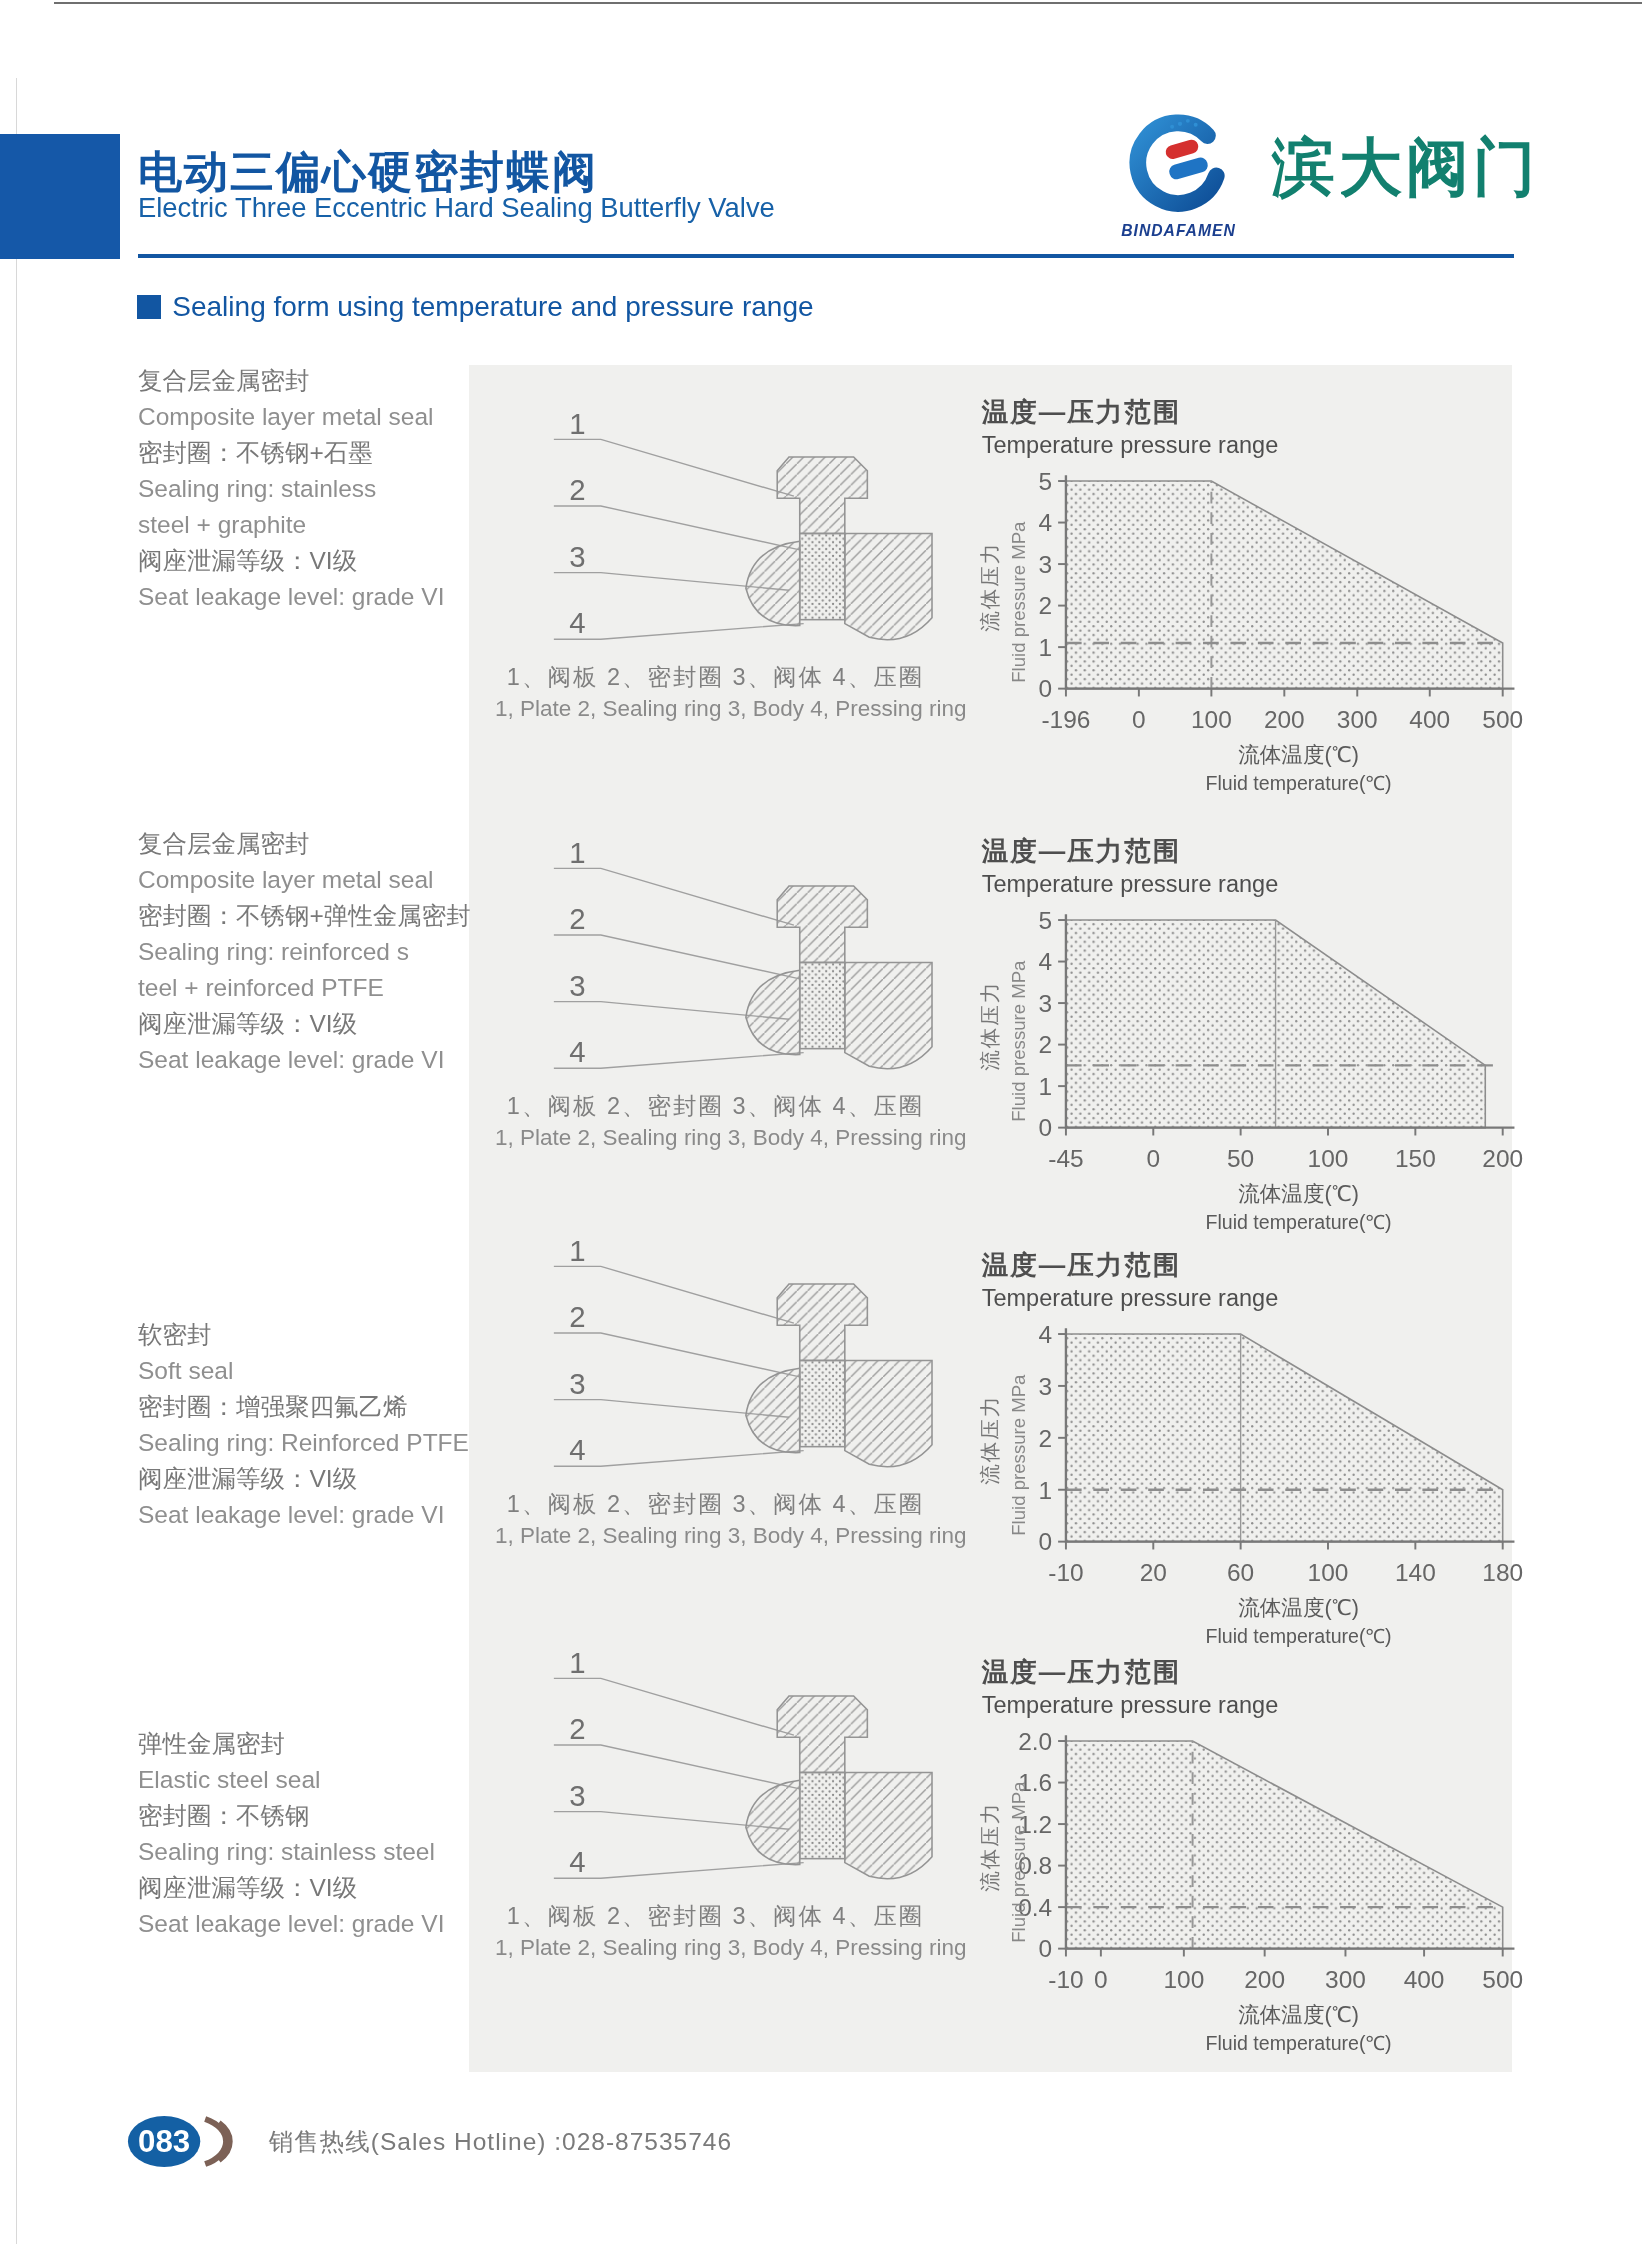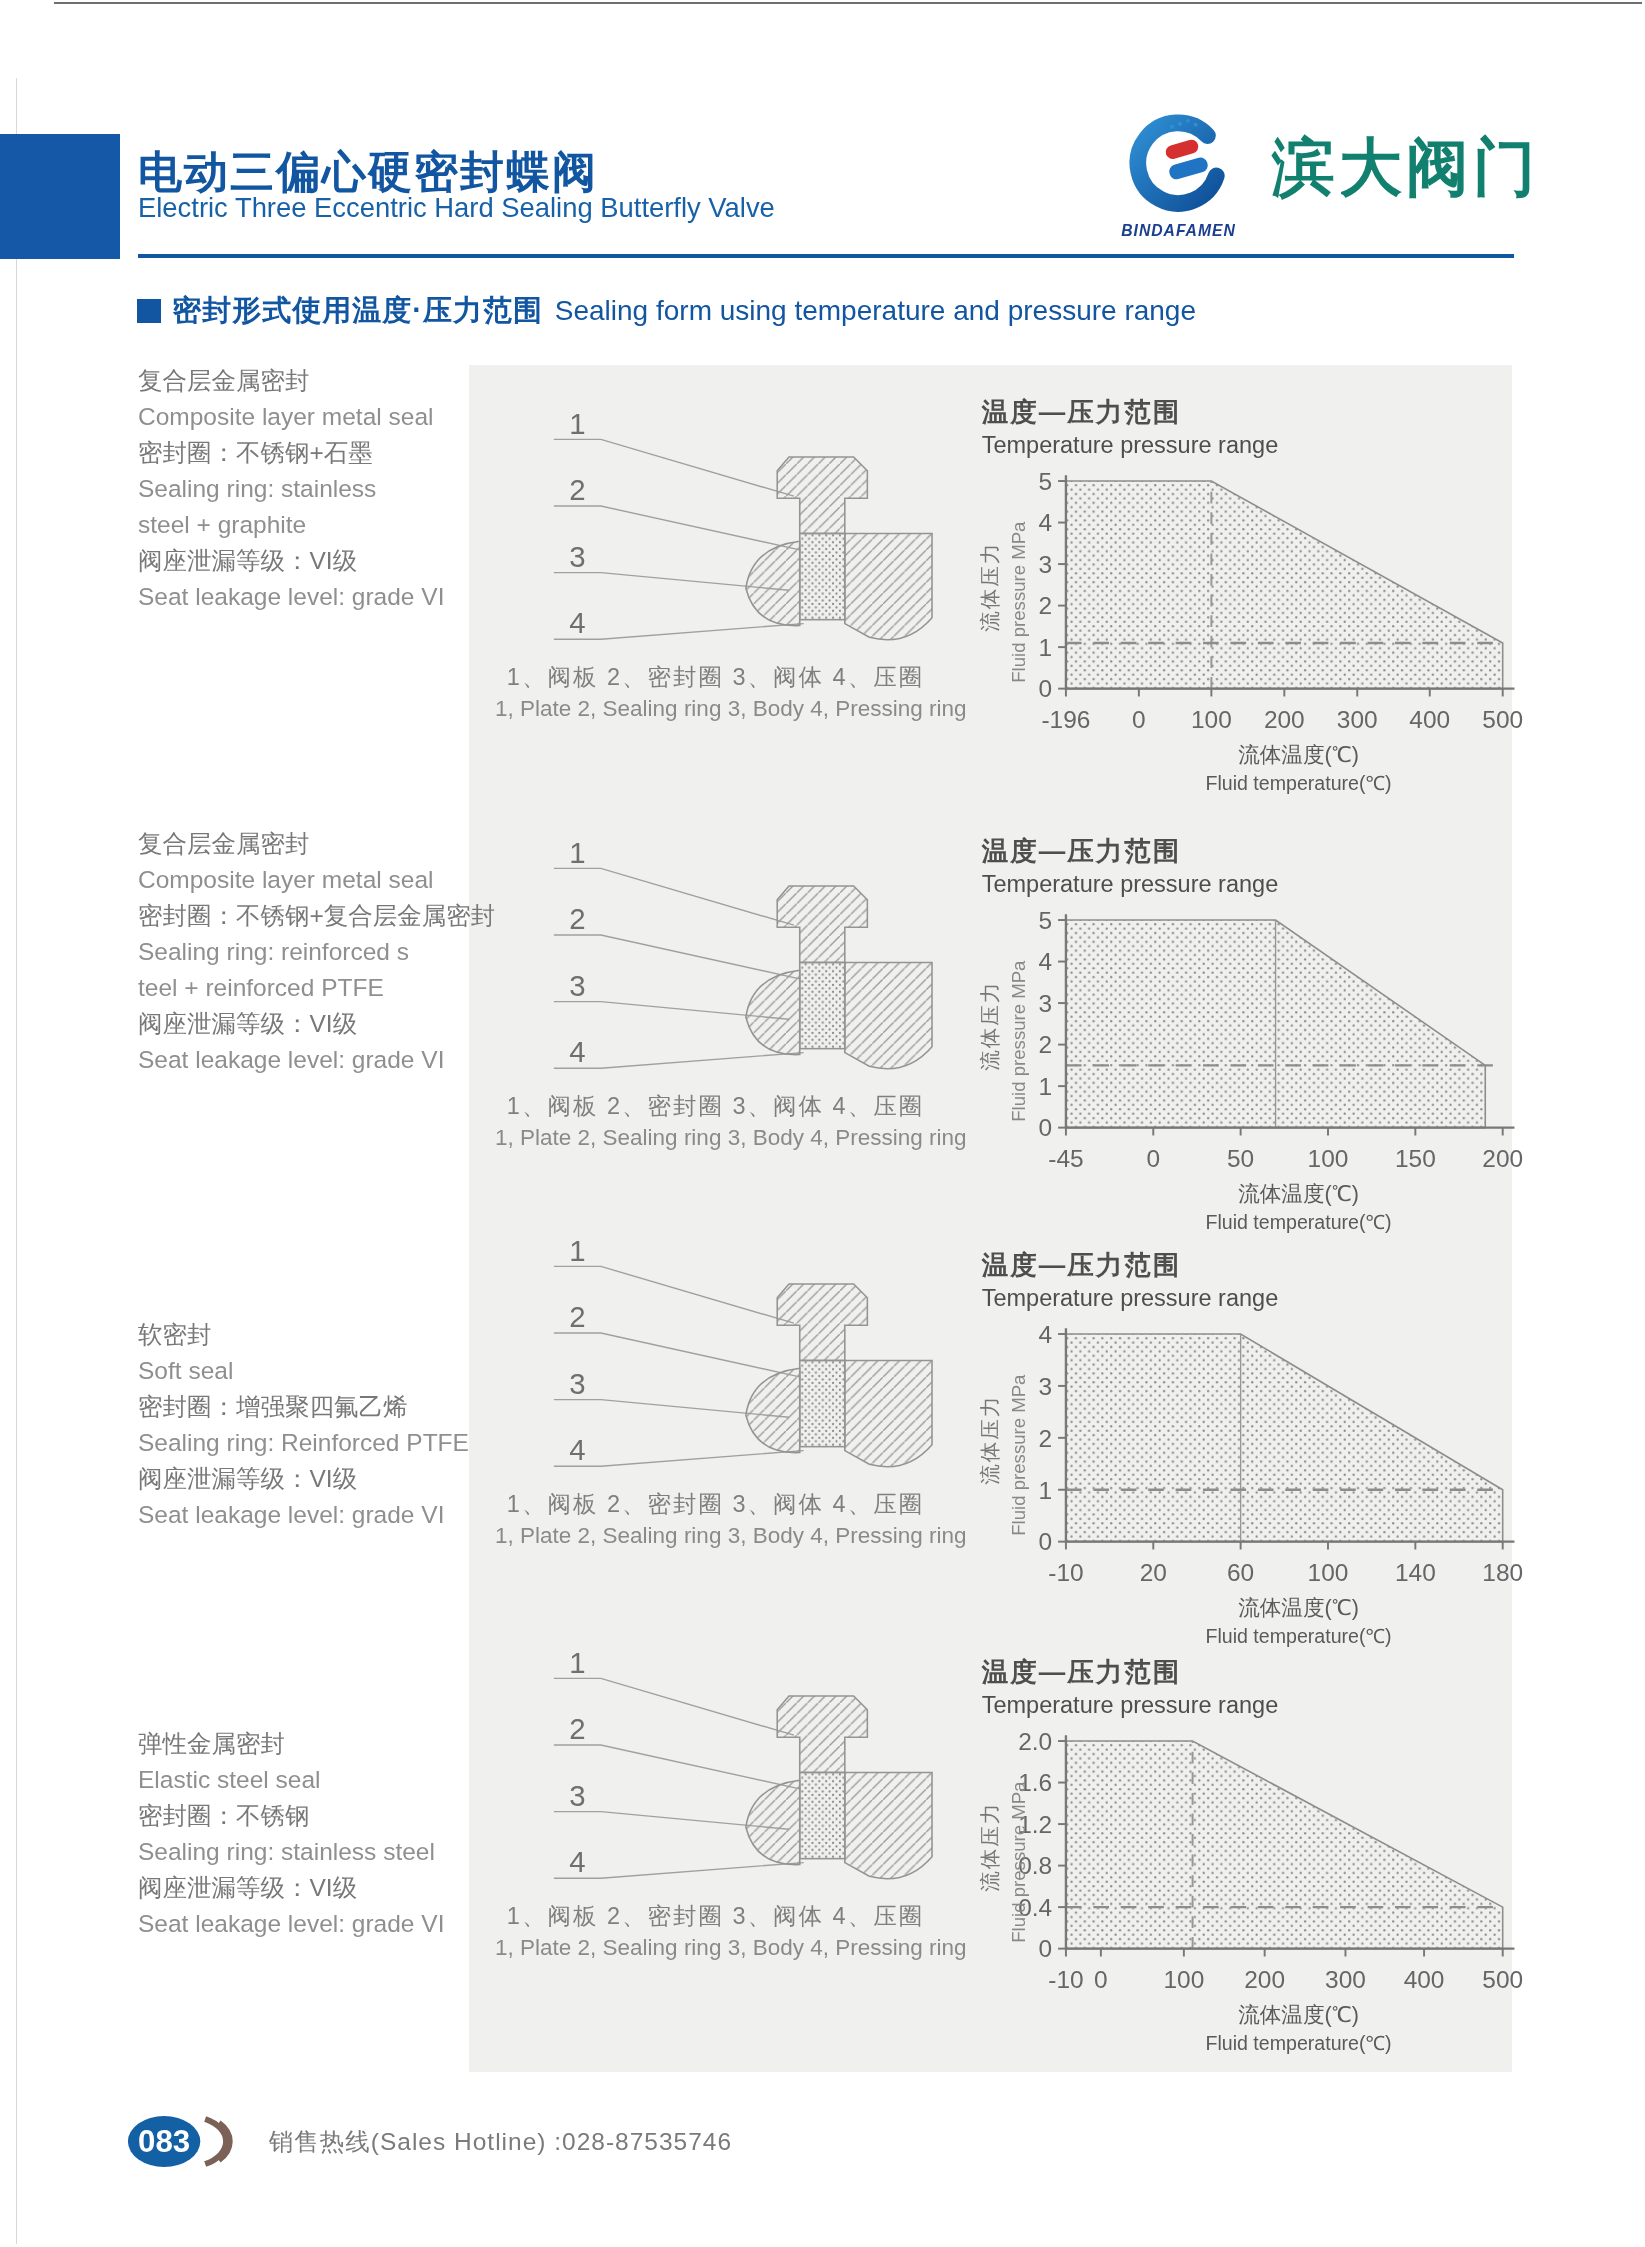--- a/index.html
+++ b/index.html
@@ -82,39 +82,38 @@
         <circle cx="64" cy="7" r="2"></circle>
       <circle cx="72" cy="11" r="2"></circle>
         <circle cx="48" cy="13" r="2"></circle>
     </g>
   </svg>
   <div class="logo-name">BINDAFAMEN</div>
   <div class="logo-cn">滨大阀门</div>
 
   <div class="sec">
     <span class="bullet"></span>
-    <span class="cn">密封形式使用温度·压力范围</span>
     <span class="en">Sealing form using temperature and pressure range</span>
   </div>
 
   <div class="gray-panel"></div>
 
   <div class="desc" id="desc0">
       <div class="dl cn">复合层金属密封</div>
       <div class="dl">Composite layer metal seal</div>
       <div class="dl cn">密封圈：不锈钢+石墨</div>
       <div class="dl">Sealing ring: stainless</div>
       <div class="dl">steel + graphite</div>
       <div class="dl cn">阀座泄漏等级：VI级</div>
       <div class="dl">Seat leakage level: grade VI</div>
     </div>
   <div class="desc" id="desc1">
       <div class="dl cn">复合层金属密封</div>
       <div class="dl">Composite layer metal seal</div>
-      <div class="dl cn">密封圈：不锈钢+复合层金属密封</div>
+      <div class="dl cn">密封圈：不锈钢+弹性金属密封</div>
       <div class="dl">Sealing ring: reinforced s</div>
       <div class="dl">teel + reinforced PTFE</div>
       <div class="dl cn">阀座泄漏等级：VI级</div>
       <div class="dl">Seat leakage level: grade VI</div>
     </div>
   <div class="desc" id="desc2">
       <div class="dl cn">软密封</div>
       <div class="dl">Soft seal</div>
       <div class="dl cn">密封圈：增强聚四氟乙烯</div>
       <div class="dl">Sealing ring: Reinforced PTFE</div>

